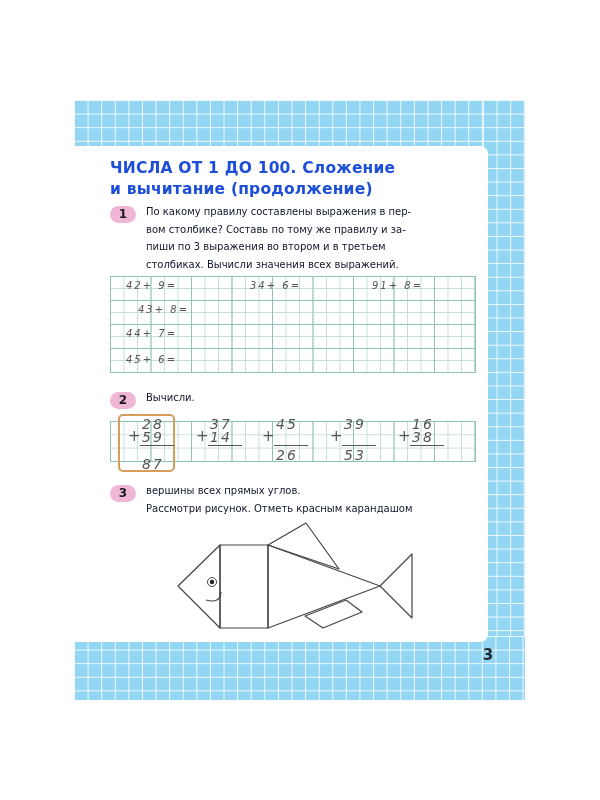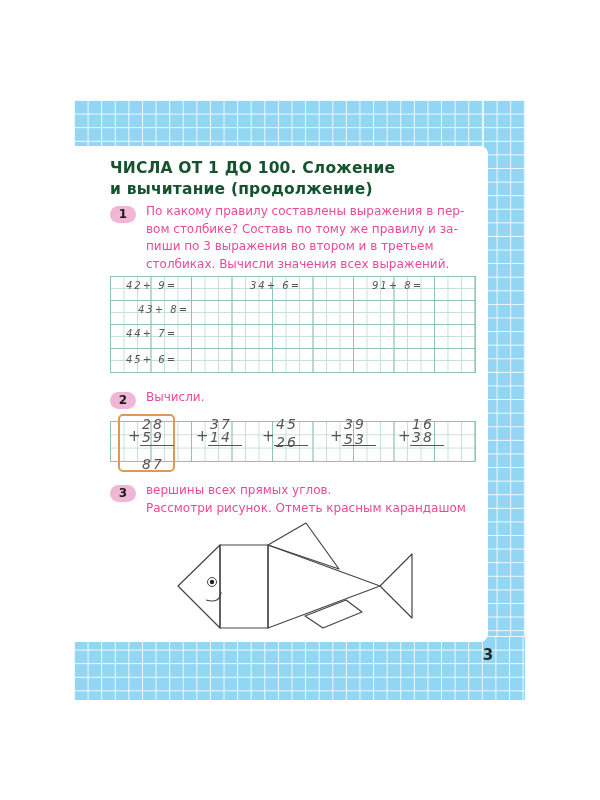--- a/index.html
+++ b/index.html
@@ -20,29 +20,29 @@
   #paper {
     position: absolute; left: 74px; top: 146px; width: 414px; height: 496px;
     background: #ffffff; border-radius: 0 8px 8px 0;
   }
   .page-num {
     position: absolute; left: 478px; top: 646px; width: 20px; text-align: center;
     font-family: "DejaVu Sans", sans-serif; font-weight: bold; font-size: 15px; color: #1f2a33;
   }
   .title {
     position: absolute; left: 110px; top: 158px; width: 340px;
-    color: #14532d; font-weight: bold; font-size: 15.5px; line-height: 21px; letter-spacing: 0.2px;
+    color: #1d4ed8; font-weight: bold; font-size: 15.5px; line-height: 21px; letter-spacing: 0.2px;
   }
   .task-num {
     position: absolute; width: 26px; height: 17px; border-radius: 9px;
     background: #efb6d6; color: #1b1b1b; font-weight: bold; font-size: 12px;
     text-align: center; line-height: 17px;
   }
   .task-text {
-    position: absolute; color: #ec4899; font-size: 12px; line-height: 17.6px; text-align: justify;
+    position: absolute; color: #0f172a; font-size: 10px; line-height: 17.6px; text-align: justify;
   }
   .hand {
     font-family: "DejaVu Sans", sans-serif; font-style: italic; color: #555; font-weight: normal;
     letter-spacing: 2px;
   }
   .cell-grid {
     position: absolute; background: #fff;
     background-image:
       linear-gradient(to right, #8ec3b5 1px, transparent 1px),
       linear-gradient(to bottom, #8ec3b5 1px, transparent 1px),
@@ -114,27 +114,27 @@
 </div>
 <div class="col-add hand" style="left:196px; top:418px;">
   <span class="plus">+</span>
   <span class="row" style="top:0;">37</span>
   <span class="row" style="top:13px;">14</span>
   <span class="line" style="top:27px;"></span>
 </div>
 <div class="col-add hand" style="left:262px; top:418px;">
   <span class="plus">+</span>
   <span class="row" style="top:0;">45</span>
-  <span class="row" style="top:18px;">26</span>
+  <span class="row" style="top:31px;">26</span>
   <span class="line" style="top:27px;"></span>
 </div>
 <div class="col-add hand" style="left:330px; top:418px;">
   <span class="plus">+</span>
   <span class="row" style="top:0;">39</span>
-  <span class="row" style="top:15px;">53</span>
+  <span class="row" style="top:31px;">53</span>
   <span class="line" style="top:27px;"></span>
 </div>
 <div class="col-add hand" style="left:398px; top:418px;">
   <span class="plus">+</span>
   <span class="row" style="top:0;">16</span>
   <span class="row" style="top:13px;">38</span>
   <span class="line" style="top:27px;"></span>
 </div>
 
 <div class="task-num" style="left:110px; top:485px;">3</div>

